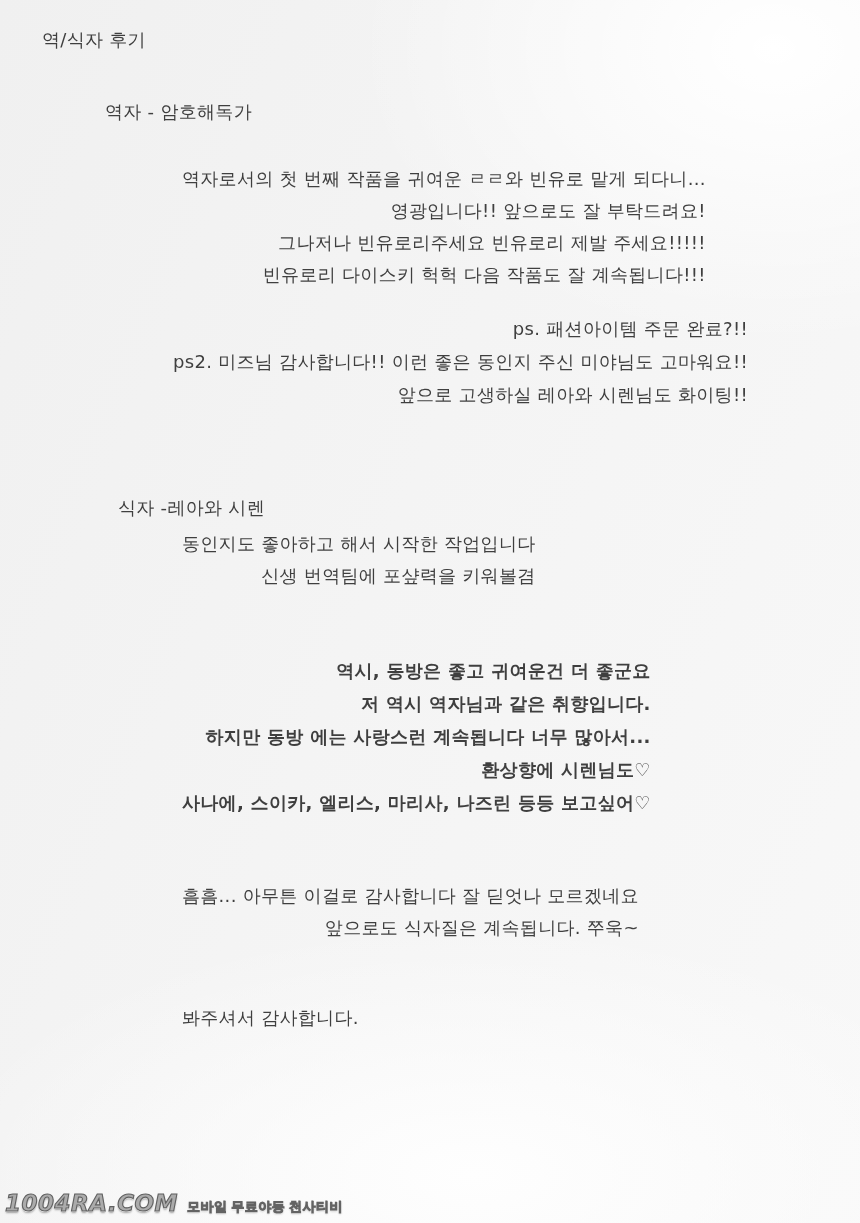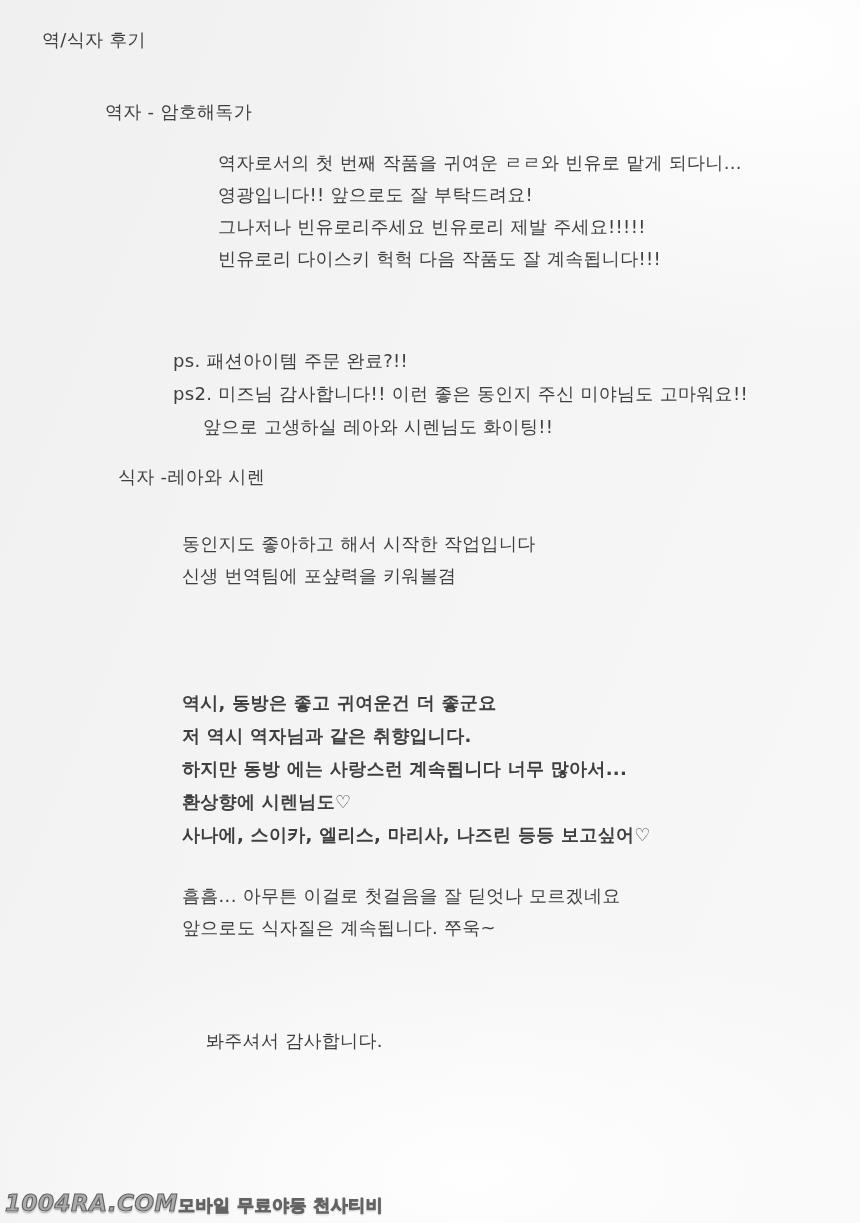--- a/index.html
+++ b/index.html
@@ -11,101 +11,104 @@
     position: relative;
     width: 860px;
     height: 1223px;
     overflow: hidden;
     font-family: "DejaVu Sans", sans-serif;
     color: #3f3f3f;
     background:
       radial-gradient(ellipse 700px 500px at 90% 4%, #ffffff 0%, rgba(255,255,255,0) 60%),
       radial-gradient(ellipse 900px 420px at 55% 96%, #fefefe 0%, rgba(255,255,255,0) 60%),
       linear-gradient(112deg, #f0f0f0 0%, #f4f4f4 45%, #f8f8f8 100%);
+    text-align: right;
   }
   .txt {
     position: absolute;
     font-size: 18px;
     letter-spacing: 0.3px;
     white-space: nowrap;
   }
   .block .line {
     white-space: nowrap;
   }
   .lh32 { line-height: 32px; }
-  .lh33 { line-height: 33px; margin-top: 32px; }
+  .lh33 { line-height: 33px; }
   .indent2 { padding-left: 30px; }
   .watermark {
     position: absolute;
     left: 5px;
     top: 1190px;
     display: flex;
     align-items: baseline;
+    gap: 9px;
     white-space: nowrap;
   }
   .wm-site {
     font-size: 23px;
     font-weight: bold;
     font-style: italic;
     letter-spacing: 0.5px;
     color: #ababab;
     -webkit-text-stroke: 1.1px #606060;
     text-shadow: 0 1px 0 rgba(255,255,255,0.85), 0 2px 2px rgba(60,60,60,0.45);
   }
   .wm-tag {
-    font-size: 17px;
+    font-size: 13px;
     font-weight: bold;
     letter-spacing: 0.5px;
     color: #a6a6a6;
     -webkit-text-stroke: 0.9px #636363;
     text-shadow: 0 1px 0 rgba(255,255,255,0.85), 0 1px 2px rgba(60,60,60,0.45);
+    font-family: Liberation Serif, serif;
   }
 </style>
 </head>
 <body>
 
 <div class="page">
 
   <div class="txt" style="left:42px; top:28px;">역/식자 후기</div>
 
   <div class="txt" style="left:105px; top:100px;">역자 - 암호해독가</div>
 
-  <div class="txt block lh32" style="left:182px; top:147px;margin-left:36px;">
+  <div class="txt block lh32" style="left:182px; top:163px;">
     <div class="line">역자로서의 첫 번째 작품을 귀여운 ㄹㄹ와 빈유로 맡게 되다니...</div>
     <div class="line">영광입니다!! 앞으로도 잘 부탁드려요!</div>
     <div class="line">그나저나 빈유로리주세요 빈유로리 제발 주세요!!!!!</div>
     <div class="line">빈유로리 다이스키 헉헉 다음 작품도 잘 계속됩니다!!!</div>
   </div>
 
   <div class="txt block lh33" style="left:173px; top:312px;">
     <div class="line">ps. 패션아이템 주문 완료?!!</div>
     <div class="line">ps2. 미즈님 감사합니다!! 이런 좋은 동인지 주신 미야님도 고마워요!!</div>
     <div class="line indent2">앞으로 고생하실 레아와 시렌님도 화이팅!!</div>
   </div>
 
-  <div class="txt" style="left:118px; top:465px;">식자 -레아와 시렌</div>
+  <div class="txt" style="left:118px; top:496px;">식자 -레아와 시렌</div>
 
   <div class="txt block lh32" style="left:182px; top:528px;">
     <div class="line">동인지도 좋아하고 해서 시작한 작업입니다</div>
     <div class="line">신생 번역팀에 포샾력을 키워볼겸</div>
   </div>
 
   <div class="txt block lh33" style="left:182px; top:654px;font-weight:bold;">
     <div class="line">역시, 동방은 좋고 귀여운건 더 좋군요</div>
     <div class="line">저 역시 역자님과 같은 취향입니다.</div>
     <div class="line">하지만 동방 에는 사랑스런 계속됩니다 너무 많아서...</div>
     <div class="line">환상향에 시렌님도♡</div>
     <div class="line">사나에, 스이카, 엘리스, 마리사, 나즈린 등등 보고싶어♡</div>
   </div>
 
   <div class="txt block lh32" style="left:182px; top:880px;">
-    <div class="line">흠흠... 아무튼 이걸로 첫걸음을 잘 딛엇나 모르겠네요</div>
+    <div class="line">흠흠... 아무튼 이걸로 감사합니다 잘 딛엇나 모르겠네요</div>
     <div class="line">앞으로도 식자질은 계속됩니다. 쭈욱~</div>
   </div>
 
-  <div class="txt" style="left:182px; top:1029px;margin-left:24px;">봐주셔서 감사합니다.</div>
+  <div class="txt" style="left:182px; top:1006px;">봐주셔서 감사합니다.</div>
 
   <div class="watermark">
     <span class="wm-site">1004RA.COM</span>
     <span class="wm-tag">모바일 무료야동 천사티비</span>
   </div>
 
 </div>
 
 </body></html>

